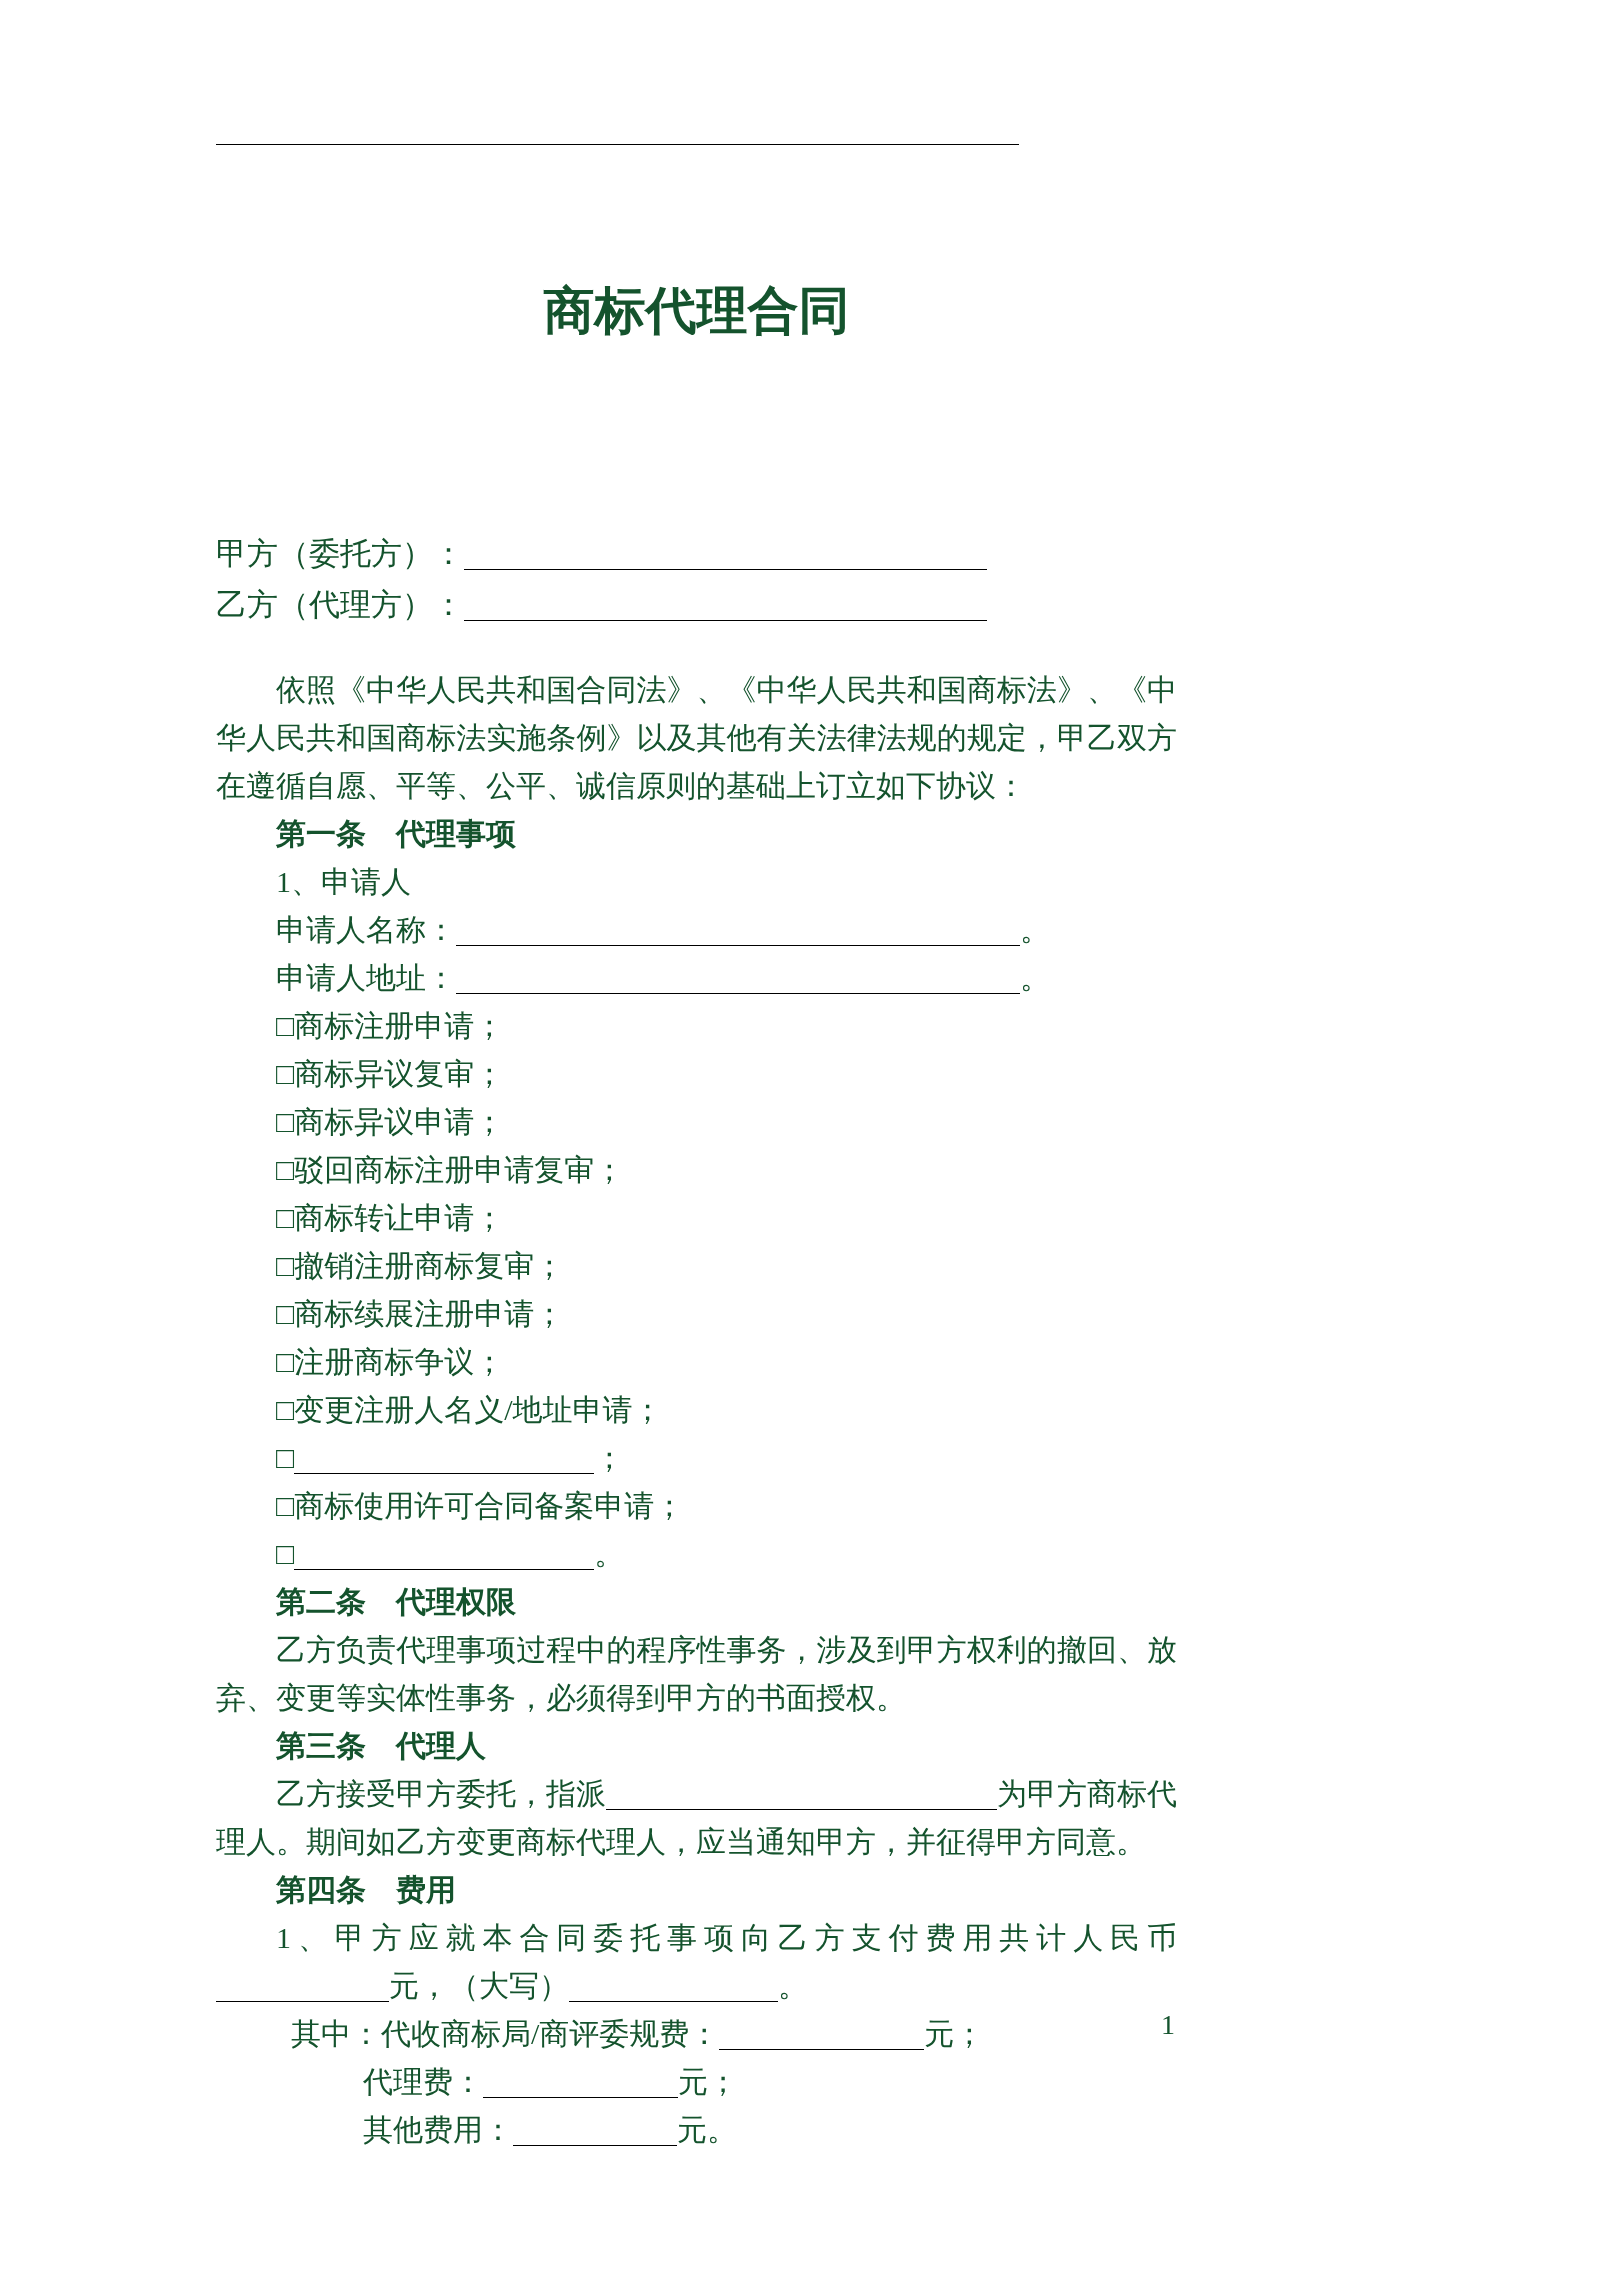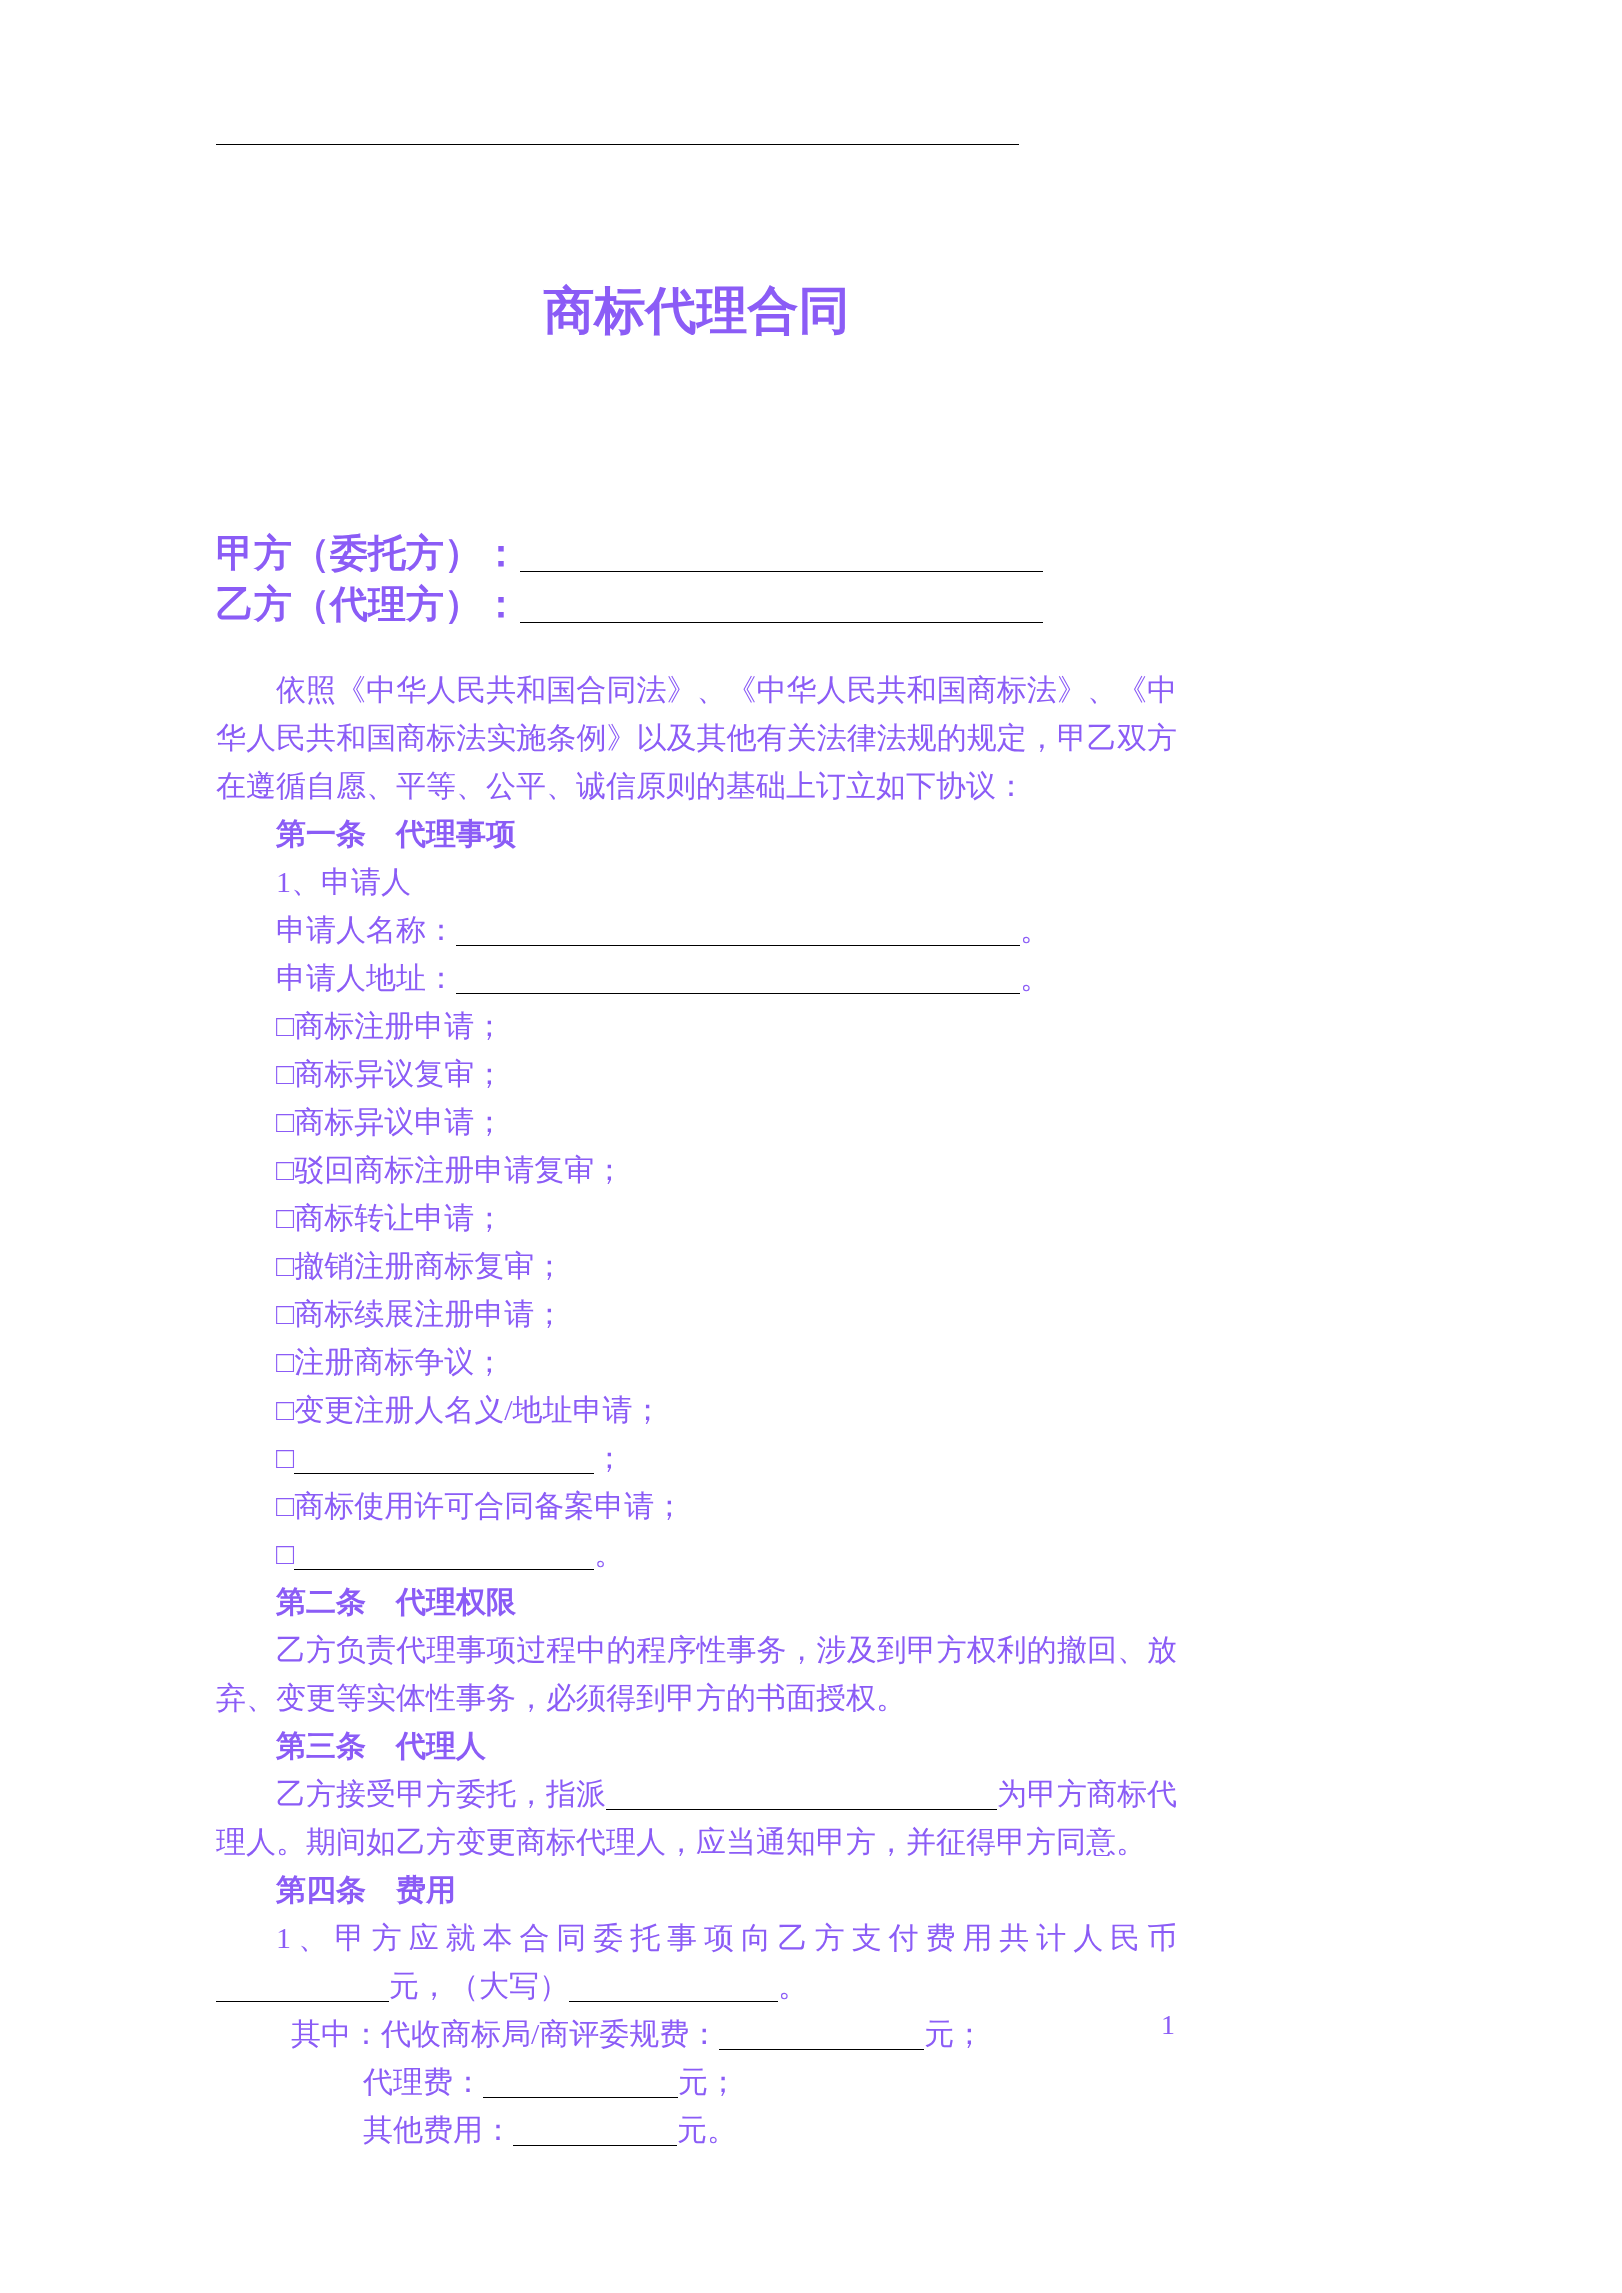--- a/index.html
+++ b/index.html
@@ -1,43 +1,43 @@
 <!DOCTYPE html>
 <html style="font-size:14.5px"><head>
 <meta charset="utf-8">
 <style>
   html,body{margin:0;padding:0;background:#ffffff;}
   .page{
     position:relative;
     width:1395px;
     height:2294px;
     background:#ffffff;
-    color:#8b5cf6;
+    color:#14532d;
     font-family:"Liberation Serif","DejaVu Serif",serif;
     box-sizing:border-box;
     padding:0 218px 0 216px;
     overflow:hidden;
   }
   .header-rule{
     margin-top:144px;
     width:803px;
     height:0;
     border-top:1.8px solid #000;
   }
   .doc-title{
     margin:136px 0 0 0;
     text-align:center;
     font-size:51px;
     font-weight:bold;
     line-height:1.2;
   }
   .parties{margin-top:186px;}
   .party-line{
-    font-size:38px;
-    font-weight:bold;
+    font-size:31px;
+    font-weight:normal;
     line-height:51px;
     white-space:nowrap;
   }
   .body-text{font-size:30px;line-height:48px;}
   .para{
     margin:0;
     text-align:justify;
     text-indent:2em;
   }
   .intro{margin-top:36px;}

